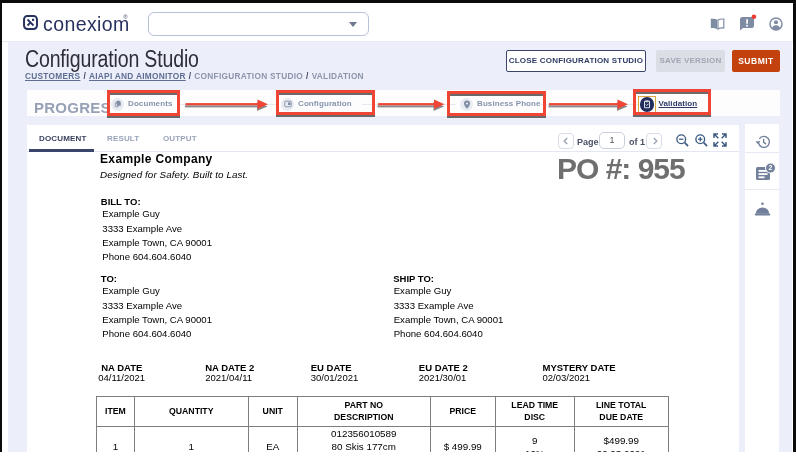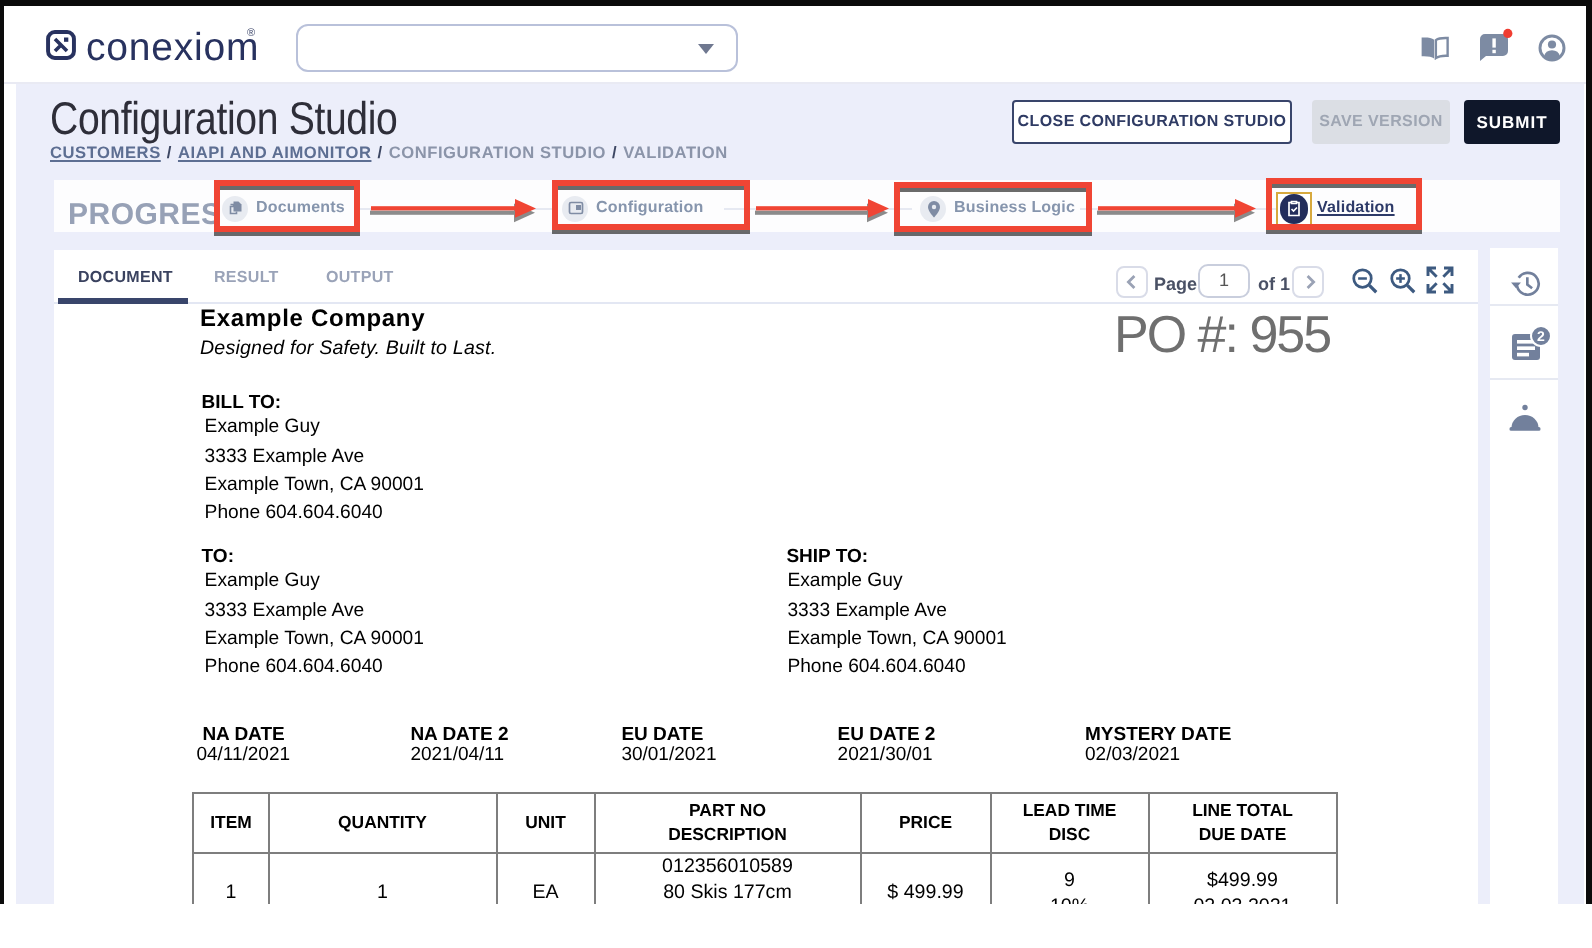--- a/index.html
+++ b/index.html
@@ -23,21 +23,21 @@
   .caret { left:349px; top:22px; width:0; height:0; border-left:4.5px solid transparent; border-right:4.5px solid transparent; border-top:5.5px solid #6f7890; }
   
   .title { left:25px; top:45.5px; font-size:23px; font-weight:500; color:#2e2e39; letter-spacing:-0.2px; transform:scaleX(0.85); transform-origin:left top; }
   .crumbs { left:25px; top:71px; font-size:8.3px; font-weight:700; letter-spacing:0.28px; color:#5d6e92; }
   .crumbs .lk { color:#5d6e92; text-decoration:underline; }
   .crumbs .pl { color:#8b94a9; text-decoration:none; }
   .crumbs .sl { color:#3d4763; padding:0 3px; }
   .btn { top:49.5px; height:22px; border-radius:2px; font-size:8px; font-weight:700; letter-spacing:0.2px; text-align:center; white-space:nowrap; }
   .btnclose { left:506px; width:140px; background:#fff; border:1px solid #39456b; color:#2f3b64; line-height:20px; }
   .btnsave { left:656px; width:69px; background:#dbdee4; color:#9fa6b3; line-height:22px; }
-  .btnsubmit { left:732px; width:48px; background:#0f172a; color:#fff; line-height:22px; font-size:8.5px; letter-spacing:0.5px; }
+  .btnsubmit { left:732px; width:48px; background:#c2410c; color:#fff; line-height:22px; font-size:8.5px; letter-spacing:0.5px; }
   
   .pbar { left:27px; top:90px; width:753px; height:26px; background:#fdfdfe; }
   .plabel { left:34px; top:98.5px; font-size:15px; font-weight:600; color:#97a1b6; letter-spacing:0.25px; }
   .pline { top:103.5px; height:1px; background:#e6e9f2; }
   .step { top:93.5px; height:19px; background:#fdfdfe; }
   .stepcirc { width:13px; height:13px; border-radius:50%; background:#e8ebf1; top:97.5px; }
   .steplab { top:99px; font-size:8px; font-weight:600; color:#8695ad; letter-spacing:0.1px; }
   
   .rbox { border:3px solid #f04534; box-shadow:0 2px 0 rgba(80,80,80,0.85), inset 0 2px 0 rgba(80,80,80,0.85); z-index:20; }
   
@@ -50,21 +50,21 @@
   .pcbtn { top:133px; width:16px; height:16px; border:1px solid #d9dce8; border-radius:4px; background:#fff; }
   .pctext { top:137px; font-size:9px; font-weight:700; color:#4a5165; }
   .pginput { left:599px; top:132px; width:26px; height:17px; border:1px solid #c9cedd; border-radius:5px; font-size:9px; color:#555; text-align:center; line-height:15px; }
   
   .rail { left:745px; top:124px; width:34px; height:347px; background:#fff; }
   .railcell { left:745px; width:34px; border-bottom:1px solid #e6e9f2; }
   
   .doc { font-size:9.5px; color:#000; }
   .b { font-weight:700; }
   .addr { line-height:14.2px; font-size:9.6px; }
-  .po { left:557px; top:152px; font-size:26px; font-weight:400; color:#6f6f6f; letter-spacing:-1px; }
+  .po { left:557px; top:152px; font-size:30px; font-weight:700; color:#6f6f6f; letter-spacing:-1px; }
   table.t { border-collapse:collapse; }
   table.t td, table.t th { border:1px solid #7e7e7e; text-align:center; vertical-align:middle; padding:0; }
   table.t th { font-size:8.7px; font-weight:700; line-height:12.6px; }
   table.t td { font-size:9.8px; line-height:13px; }
   svg { display:block; }
 </style>
 </head>
 <body>
 <div class="page">
   <div class="abs appbg"></div>
@@ -119,21 +119,21 @@
     <rect x="1.5" y="2.5" width="13" height="11" rx="1.5" fill="none" stroke="#7f8ca4" stroke-width="1.7"></rect>
     <rect x="8" y="5" width="5" height="5" fill="#7f8ca4"></rect>
   </svg>
   <div class="abs steplab" style="left:298px;">Configuration</div>
   <div class="abs step" style="left:456px; width:84px;"></div>
   <div class="abs stepcirc" style="left:459.5px;"></div>
   <svg class="abs" style="left:462.5px; top:99.5px;" width="8" height="9" viewBox="0 0 16 18">
     <path d="M8 1 a6 6 0 0 1 6 6 c0 4.5 -6 10.5 -6 10.5 S2 11.5 2 7 a6 6 0 0 1 6 -6 z" fill="#7f8ca4"></path>
     <circle cx="8" cy="7" r="2.2" fill="#e8ebf1"></circle>
   </svg>
-  <div class="abs steplab" style="left:477px;">Business Logic</div>
+  <div class="abs steplab" style="left:477px;">Business Phone</div>
   <div class="abs" style="left:637.5px; top:95.5px; width:18px; height:17px; border:1.5px solid #d7a93e; background:#fff;"></div>
   <div class="abs" style="left:639.5px; top:97px; width:14.5px; height:14.5px; border-radius:50%; background:#232d5b;"></div>
   <svg class="abs" style="left:643px; top:100px;" width="8" height="9" viewBox="0 0 16 18">
     <path d="M5.5 2.5 h-2.5 v13 h10 v-13 h-2.5 M5.5 3.5 v-2 h5 v2 z" fill="none" stroke="#fff" stroke-width="1.7"></path>
     <path d="M5.5 9 l2 2 l3.5 -3.5" fill="none" stroke="#fff" stroke-width="1.7"></path>
   </svg>
   <div class="abs steplab" style="left:658.5px; color:#2d3a68; text-decoration:underline;">Validation</div>
 
   <div class="abs rbox" style="left:106.5px; top:90px; width:73.5px; height:25.5px;"></div>
   <div class="abs rbox" style="left:276px; top:89.5px; width:98.5px; height:25.5px;"></div>

